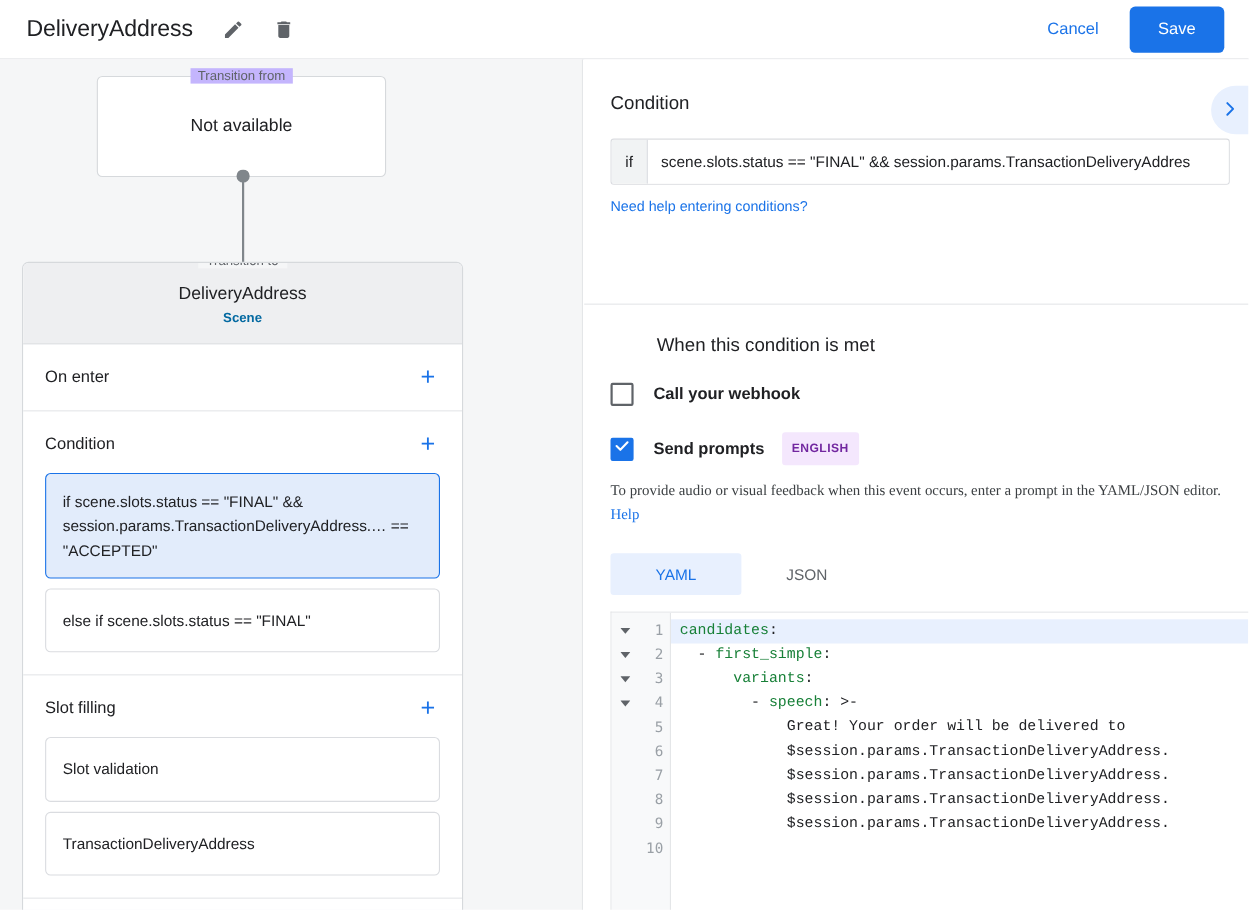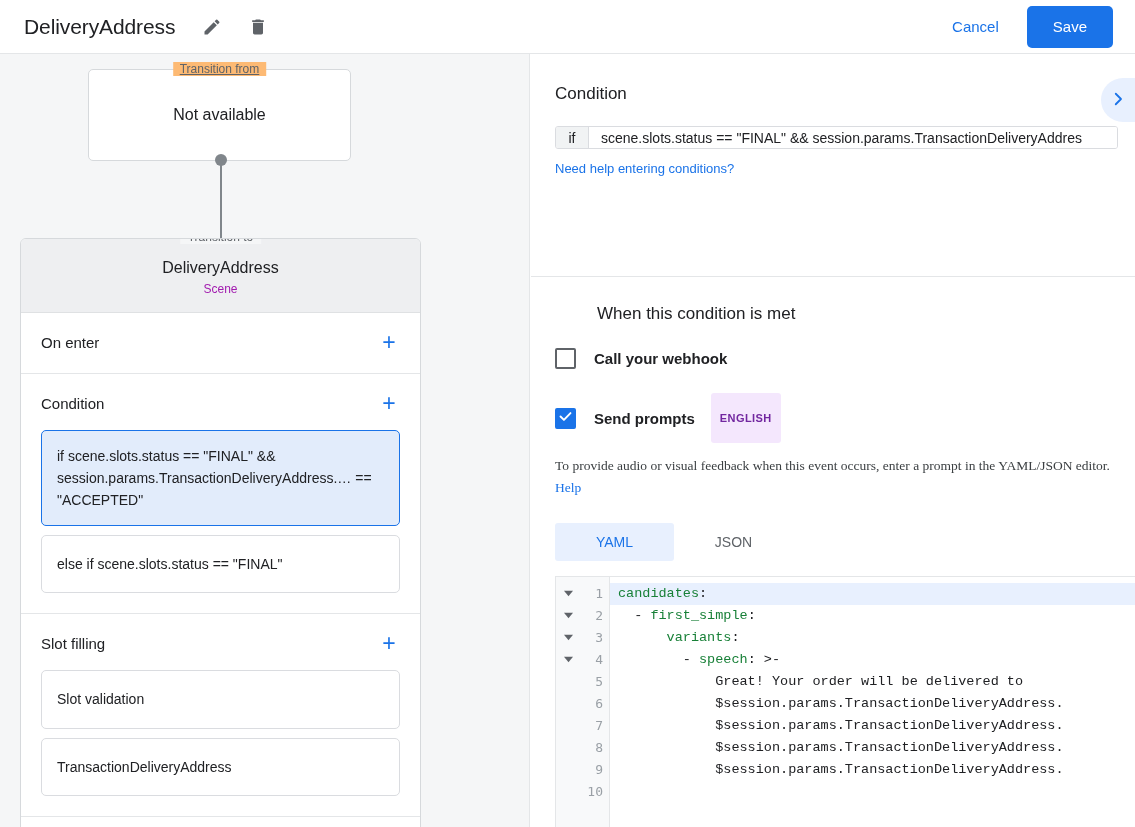--- a/index.html
+++ b/index.html
@@ -87,26 +87,25 @@
     border-radius: 5px;
     background: #ffffff;
     display: flex;
     align-items: center;
     justify-content: center;
   }
   .trans-from-legend {
     position: absolute;
     top: -8px; left: 50%;
     transform: translateX(-50%);
-    background: #fdba74;
+    background: #c4b5fd;
     padding: 0 7px;
     font-size: 12px;
     color: #5f6368;
     white-space: nowrap;
-    text-decoration: underline;
   }
   .trans-from-body {
     font-size: 16px;
     color: #202124;
   }
 
   
   .connector { position: absolute; left: 206px; top: 100px; width: 30px; height: 140px; }
 
   
@@ -130,21 +129,21 @@
     position: absolute;
     top: -9px; left: 50%;
     transform: translateX(-50%);
     background: #f5f6f7;
     padding: 0 8px;
     font-size: 12px;
     color: #5f6368;
     white-space: nowrap;
   }
   .scene-name { font-size: 16px; color: #202124; }
-  .scene-sub { font-size: 12px; color: #a21caf; margin-top: 5px; }
+  .scene-sub { font-size: 12px; color: #0369a1; margin-top: 5px; font-weight: bold; }
 
   .section {
     border-bottom: 1px solid #e4e6e8;
     padding: 0 0 4px 0;
   }
   .section:last-child { border-bottom: none; }
   .section-header {
     display: flex;
     align-items: center;
     justify-content: space-between;
@@ -206,21 +205,21 @@
   }
 
   .cond-section { padding: 30px 22px 0 24px; }
   .cond-heading { font-size: 17px; color: #202124; }
 
   .cond-input-row {
     margin-top: 22px;
     display: flex;
     border: 1px solid #dadce0;
     border-radius: 3px;
-    height: 23px;
+    height: 42px;
     overflow: hidden;
     width: 563px;
   }
   .cond-if {
     width: 33px;
     background: #f1f3f4;
     border-right: 1px solid #dadce0;
     display: flex; align-items: center; justify-content: center;
     font-size: 14px;
     color: #202124;
@@ -280,21 +279,21 @@
     font-weight: 600;
     color: #202124;
   }
   .lang-badge {
     margin-left: 16px;
     background: #f4e7fd;
     color: #7227a0;
     font-size: 11px;
     font-weight: 600;
     letter-spacing: 0.4px;
-    padding: 19px 9px;
+    padding: 9px 9px;
     border-radius: 3px;
   }
   .helper-text {
     margin-top: 12px;
     font-size: 13.5px;
     color: #3c4043;
     line-height: 1.62;
     max-width: 560px;
     font-family: Liberation Serif, serif;
   }

